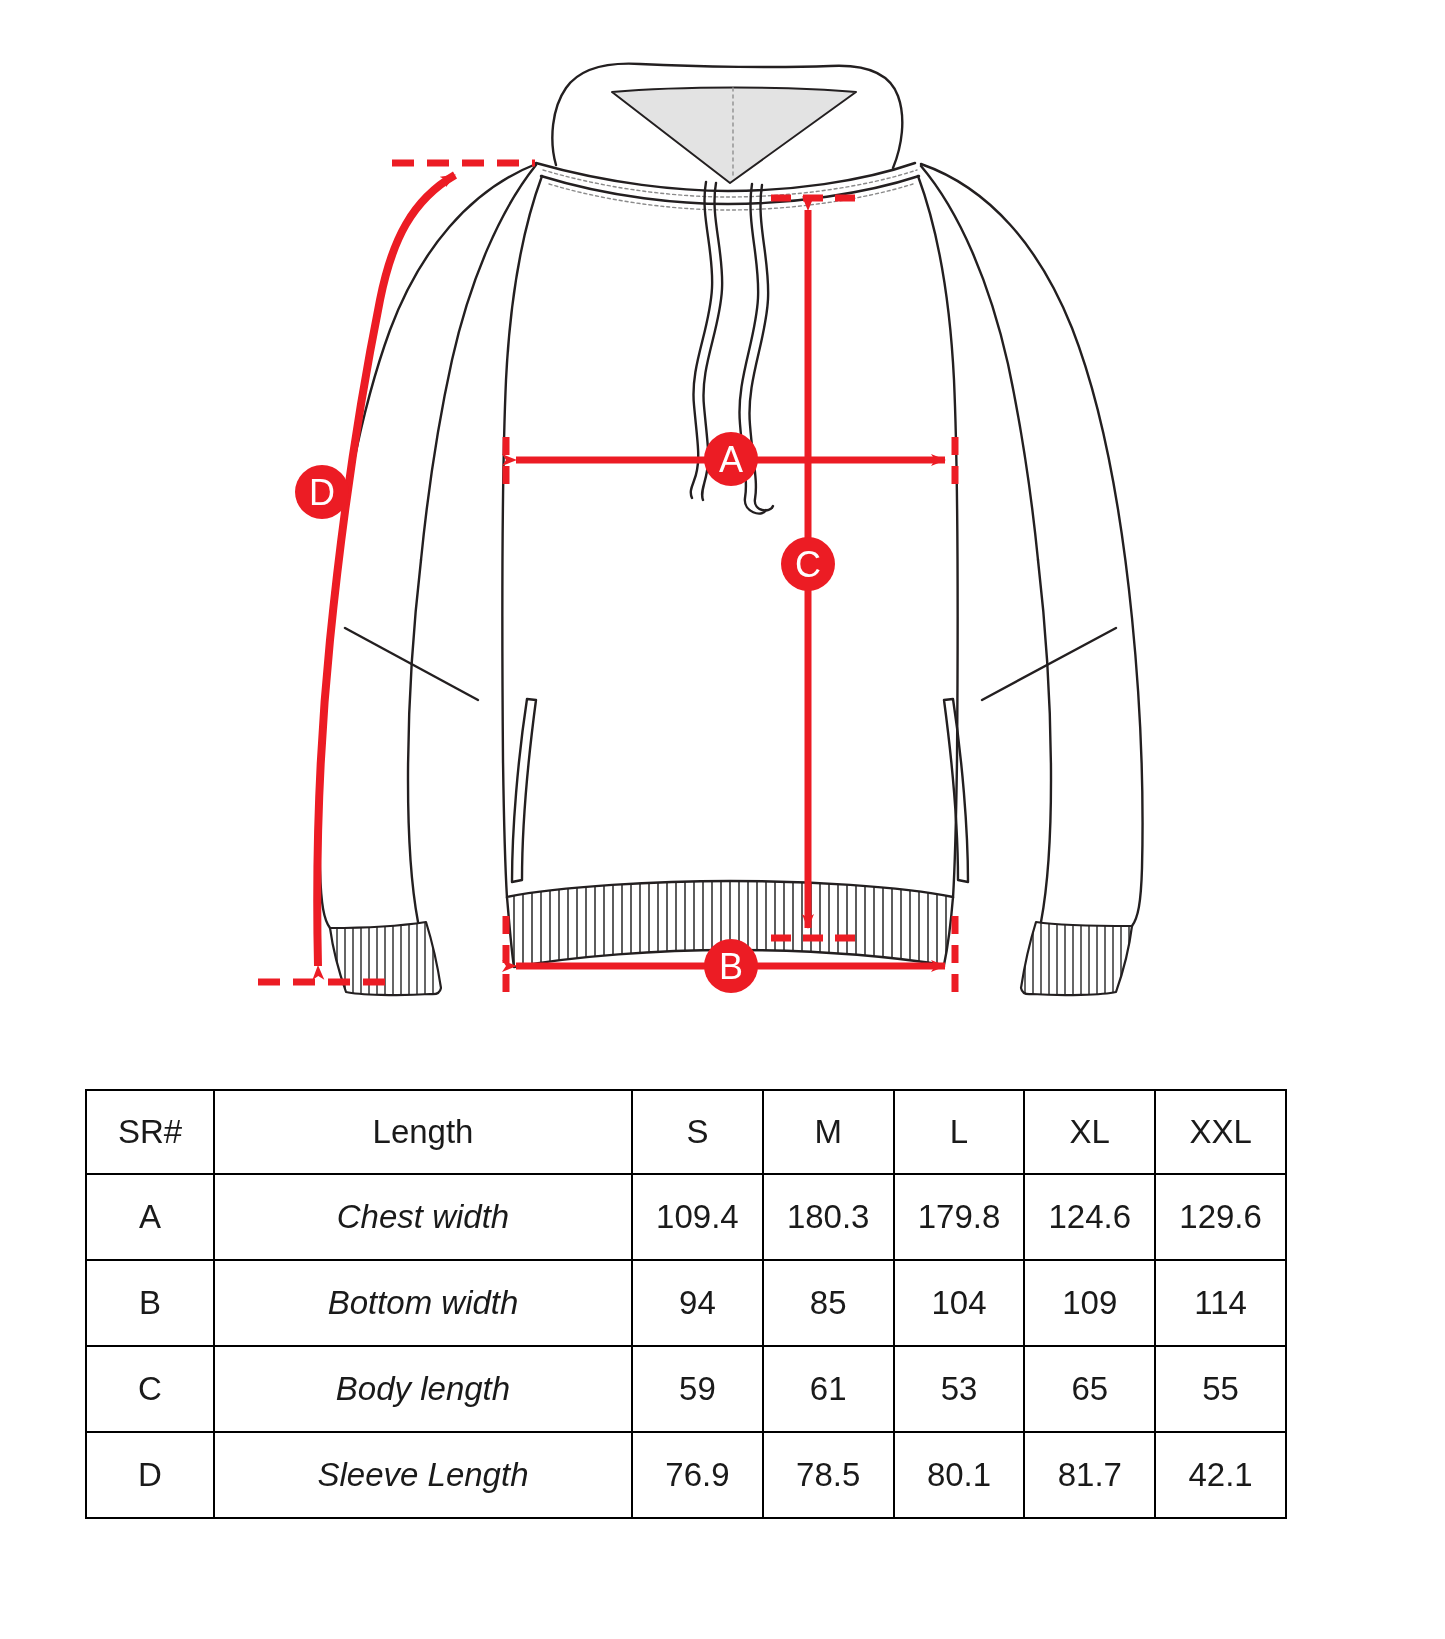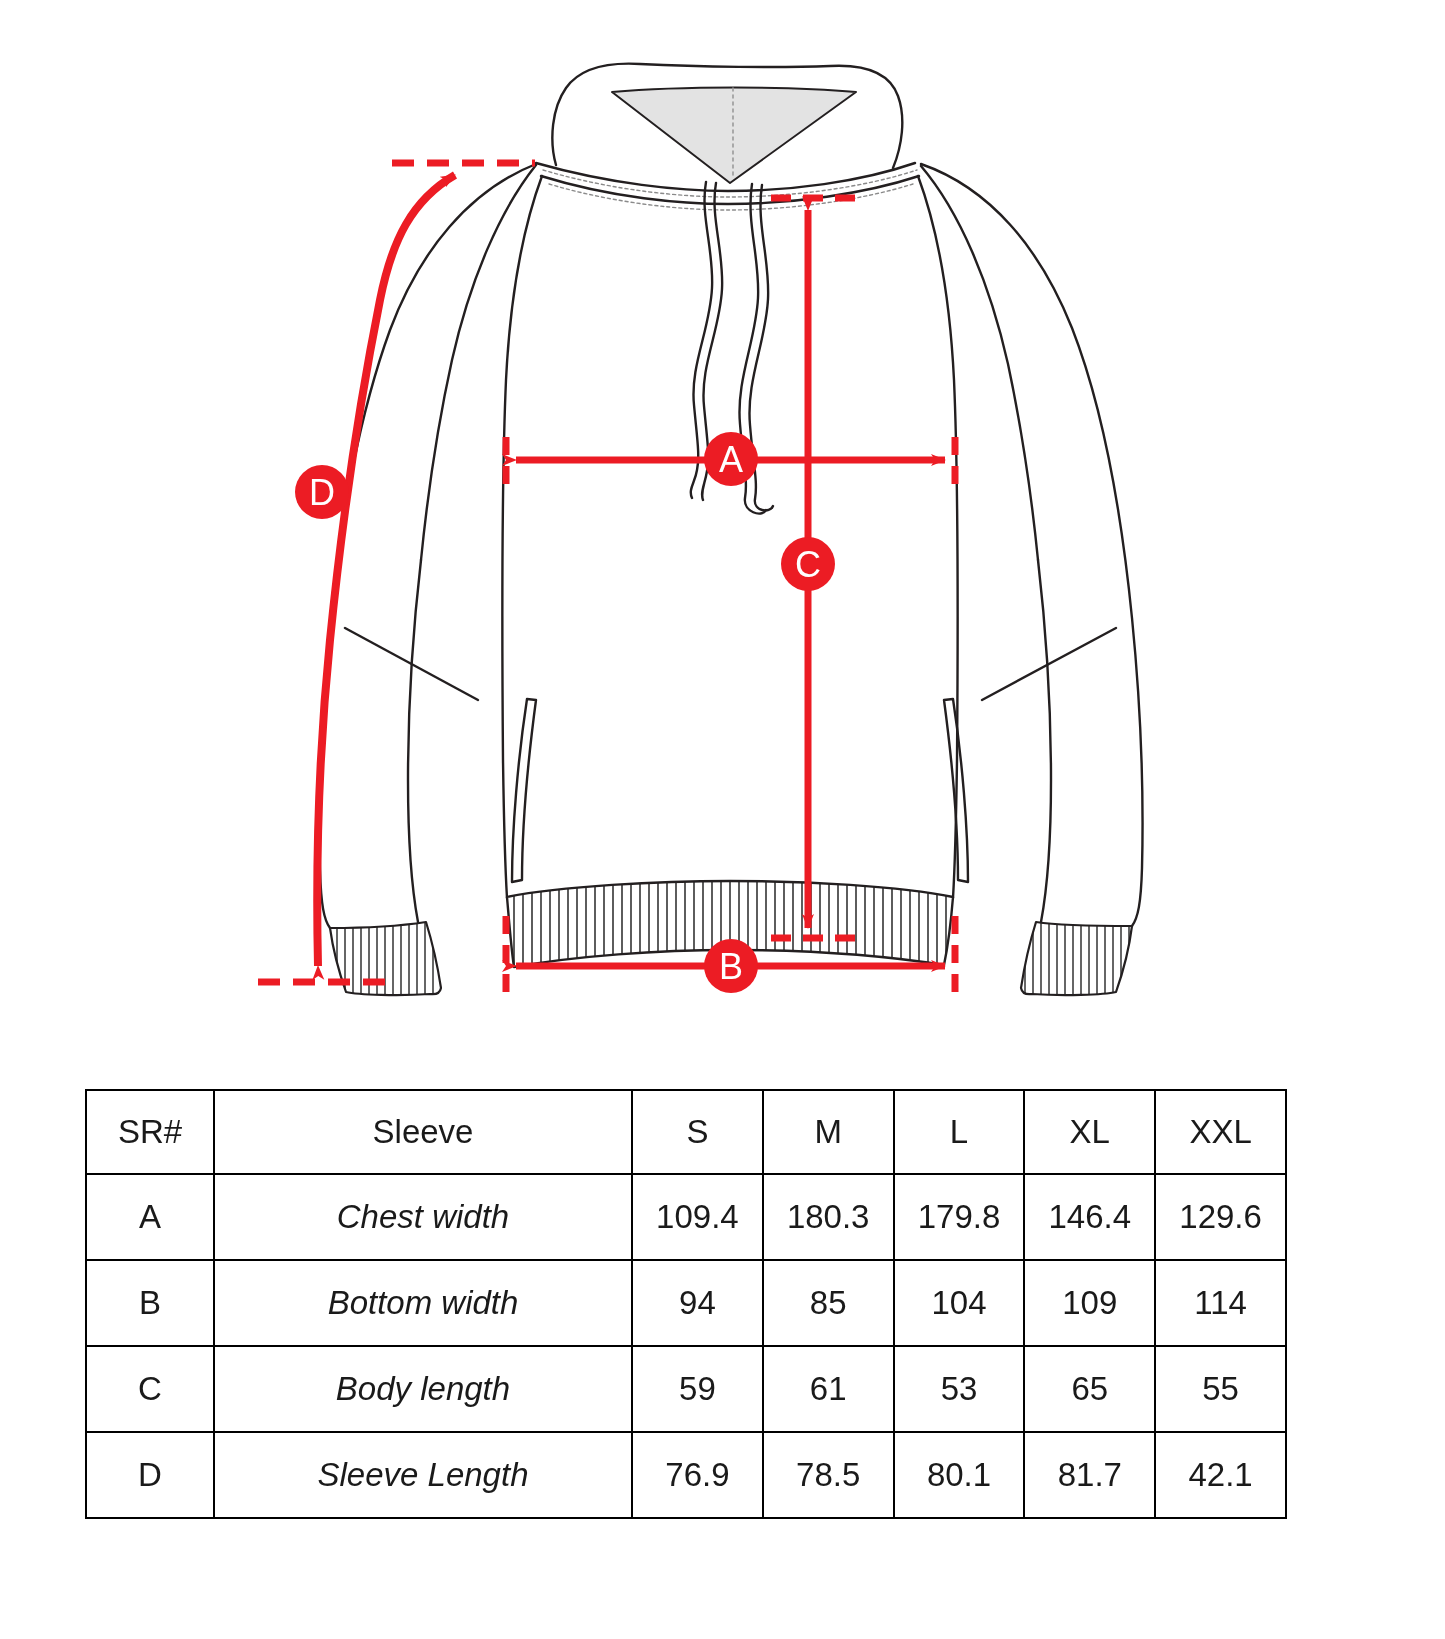--- a/index.html
+++ b/index.html
@@ -249,36 +249,36 @@
           <col class="c-detail">
         <col class="c-size">
           <col class="c-size">
           <col class="c-size">
           <col class="c-size">
           <col class="c-size">
       </colgroup>
       <thead>
         <tr>
           <th>SR#</th>
-          <th>Sleeve</th>
+          <th>Length</th>
           <th>S</th>
           <th>M</th>
           <th>L</th>
           <th>XL</th>
           <th>XXL</th>
         </tr>
       </thead>
       <tbody>
         <tr>
           <td>A</td>
           <td class="detail-cell">Chest width</td>
           <td>109.4</td>
           <td>180.3</td>
           <td>179.8</td>
-          <td>146.4</td>
+          <td>124.6</td>
           <td>129.6</td>
         </tr>
         <tr>
           <td>B</td>
           <td class="detail-cell">Bottom width</td>
           <td>94</td>
           <td>85</td>
           <td>104</td>
           <td>109</td>
           <td>114</td>

